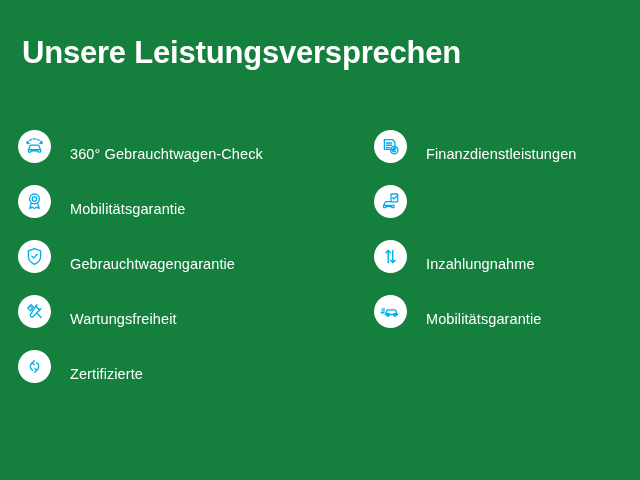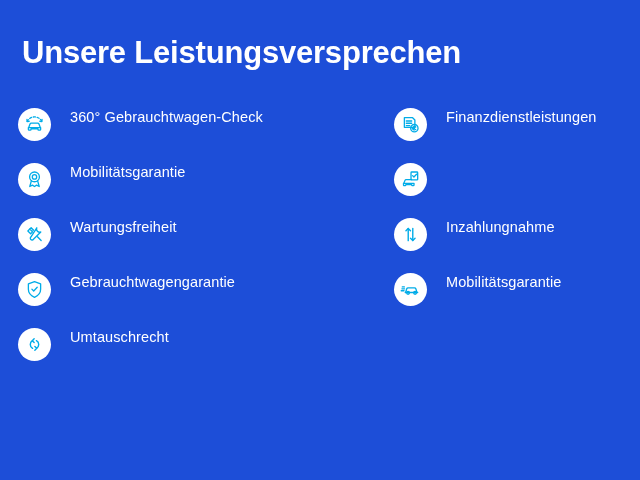--- a/index.html
+++ b/index.html
@@ -12,21 +12,21 @@
     height: 480px;
     overflow: hidden;
     background: #01ACE8;
     font-family: "Liberation Sans", "DejaVu Sans", sans-serif;
     -webkit-font-smoothing: antialiased;
   }
   .banner {
     position: relative;
     width: 640px;
     height: 480px;
-    background: #1d4ed8;
+    background: #15803d;
     box-sizing: border-box;
   }
 
   
   .headline {
     position: absolute;
     left: 22px;
     top: 34px;
     font-size: 31px;
     line-height: 38px;
@@ -35,25 +35,25 @@
     letter-spacing: -0.2px;
     white-space: nowrap;
   }
 
   
   .col {
     position: absolute;
     top: 108px;
   }
   .col-left  { left: 18px;  width: 350px; }
-  .col-right { left: 394px; width: 245px; }
+  .col-right { left: 374px; width: 245px; }
 
   .feature {
     display: flex;
-    align-items: flex-start;
+    align-items: flex-end;
     height: 55px;
   }
   .icon-badge {
     flex: 0 0 auto;
     width: 33px;
     height: 33px;
     border-radius: 50%;
     background: #FFFFFF;
     display: flex;
     align-items: center;
@@ -127,49 +127,49 @@
           <circle cx="12" cy="9" r="2.5"></circle>
           <path d="M8.4 13.6L6.6 20l3-1.6L12 20l2.4-1.6 3 1.6-1.8-6.4"></path>
         </svg>
       </span>
       <span class="feature-label">Mobilitätsgarantie</span>
     </div>
 
     <div class="feature">
       <span class="icon-badge">
         <svg viewBox="0 0 24 24" fill="none" stroke="#01ACE8" stroke-width="1.5" stroke-linecap="round" stroke-linejoin="round">
+          <path d="M12 3l7 2.6v6.2c0 4.4-3 7.4-7 9.2-4-1.8-7-4.8-7-9.2V5.6z"></path>
+          <path d="M9 11.6l2.1 2.1 4-4.2"></path>
+        </svg>
+      </span>
+      <span class="feature-label">Gebrauchtwagengarantie</span>
+    </div>
+
+    <div class="feature">
+      <span class="icon-badge">
+        <svg viewBox="0 0 24 24" fill="none" stroke="#01ACE8" stroke-width="1.5" stroke-linecap="round" stroke-linejoin="round">
           <path d="M14.6 4.4a3.6 3.6 0 0 0 4.6 4.7l-8.4 8.4a2 2 0 1 1-2.8-2.8z"></path>
           <path d="M8.2 4.2l2.6 2.6-1.6 1.6-2.6-2.6z"></path>
           <path d="M6.6 5.8L4.4 8l3.2 3.2 2.2-2.2"></path>
           <path d="M15.4 14.6l4.2 4.2"></path>
         </svg>
       </span>
       <span class="feature-label">Wartungsfreiheit</span>
-    </div>
-
-    <div class="feature">
-      <span class="icon-badge">
-        <svg viewBox="0 0 24 24" fill="none" stroke="#01ACE8" stroke-width="1.5" stroke-linecap="round" stroke-linejoin="round">
-          <path d="M12 3l7 2.6v6.2c0 4.4-3 7.4-7 9.2-4-1.8-7-4.8-7-9.2V5.6z"></path>
-          <path d="M9 11.6l2.1 2.1 4-4.2"></path>
-        </svg>
-      </span>
-      <span class="feature-label">Gebrauchtwagengarantie</span>
     </div>
 
     <div class="feature">
       <span class="icon-badge">
         <svg viewBox="0 0 24 24" fill="none" stroke="#01ACE8" stroke-width="1.6" stroke-linecap="round" stroke-linejoin="round">
           <path d="M9.8 7.6A5 5 0 0 0 9.8 16.4"></path>
           <path d="M14.2 7.6a5 5 0 0 1 0 8.8"></path>
           <path d="M11.6 5.4L9.4 7.6l2.2 2.2"></path>
           <path d="M12.4 18.6l2.2-2.2-2.2-2.2"></path>
         </svg>
       </span>
-      <span class="feature-label">Umtauschrecht</span>
+      <span class="feature-label">Zertifizierte</span>
     </div>
 
   </div>
 
   <div class="col col-right">
 
     <div class="feature">
       <span class="icon-badge">
         <svg viewBox="0 0 24 24" fill="none" stroke="#01ACE8" stroke-width="1.5" stroke-linecap="round" stroke-linejoin="round">
           <path d="M5 4.2h9.4l2.6 2.6v8.4H5z"></path>

